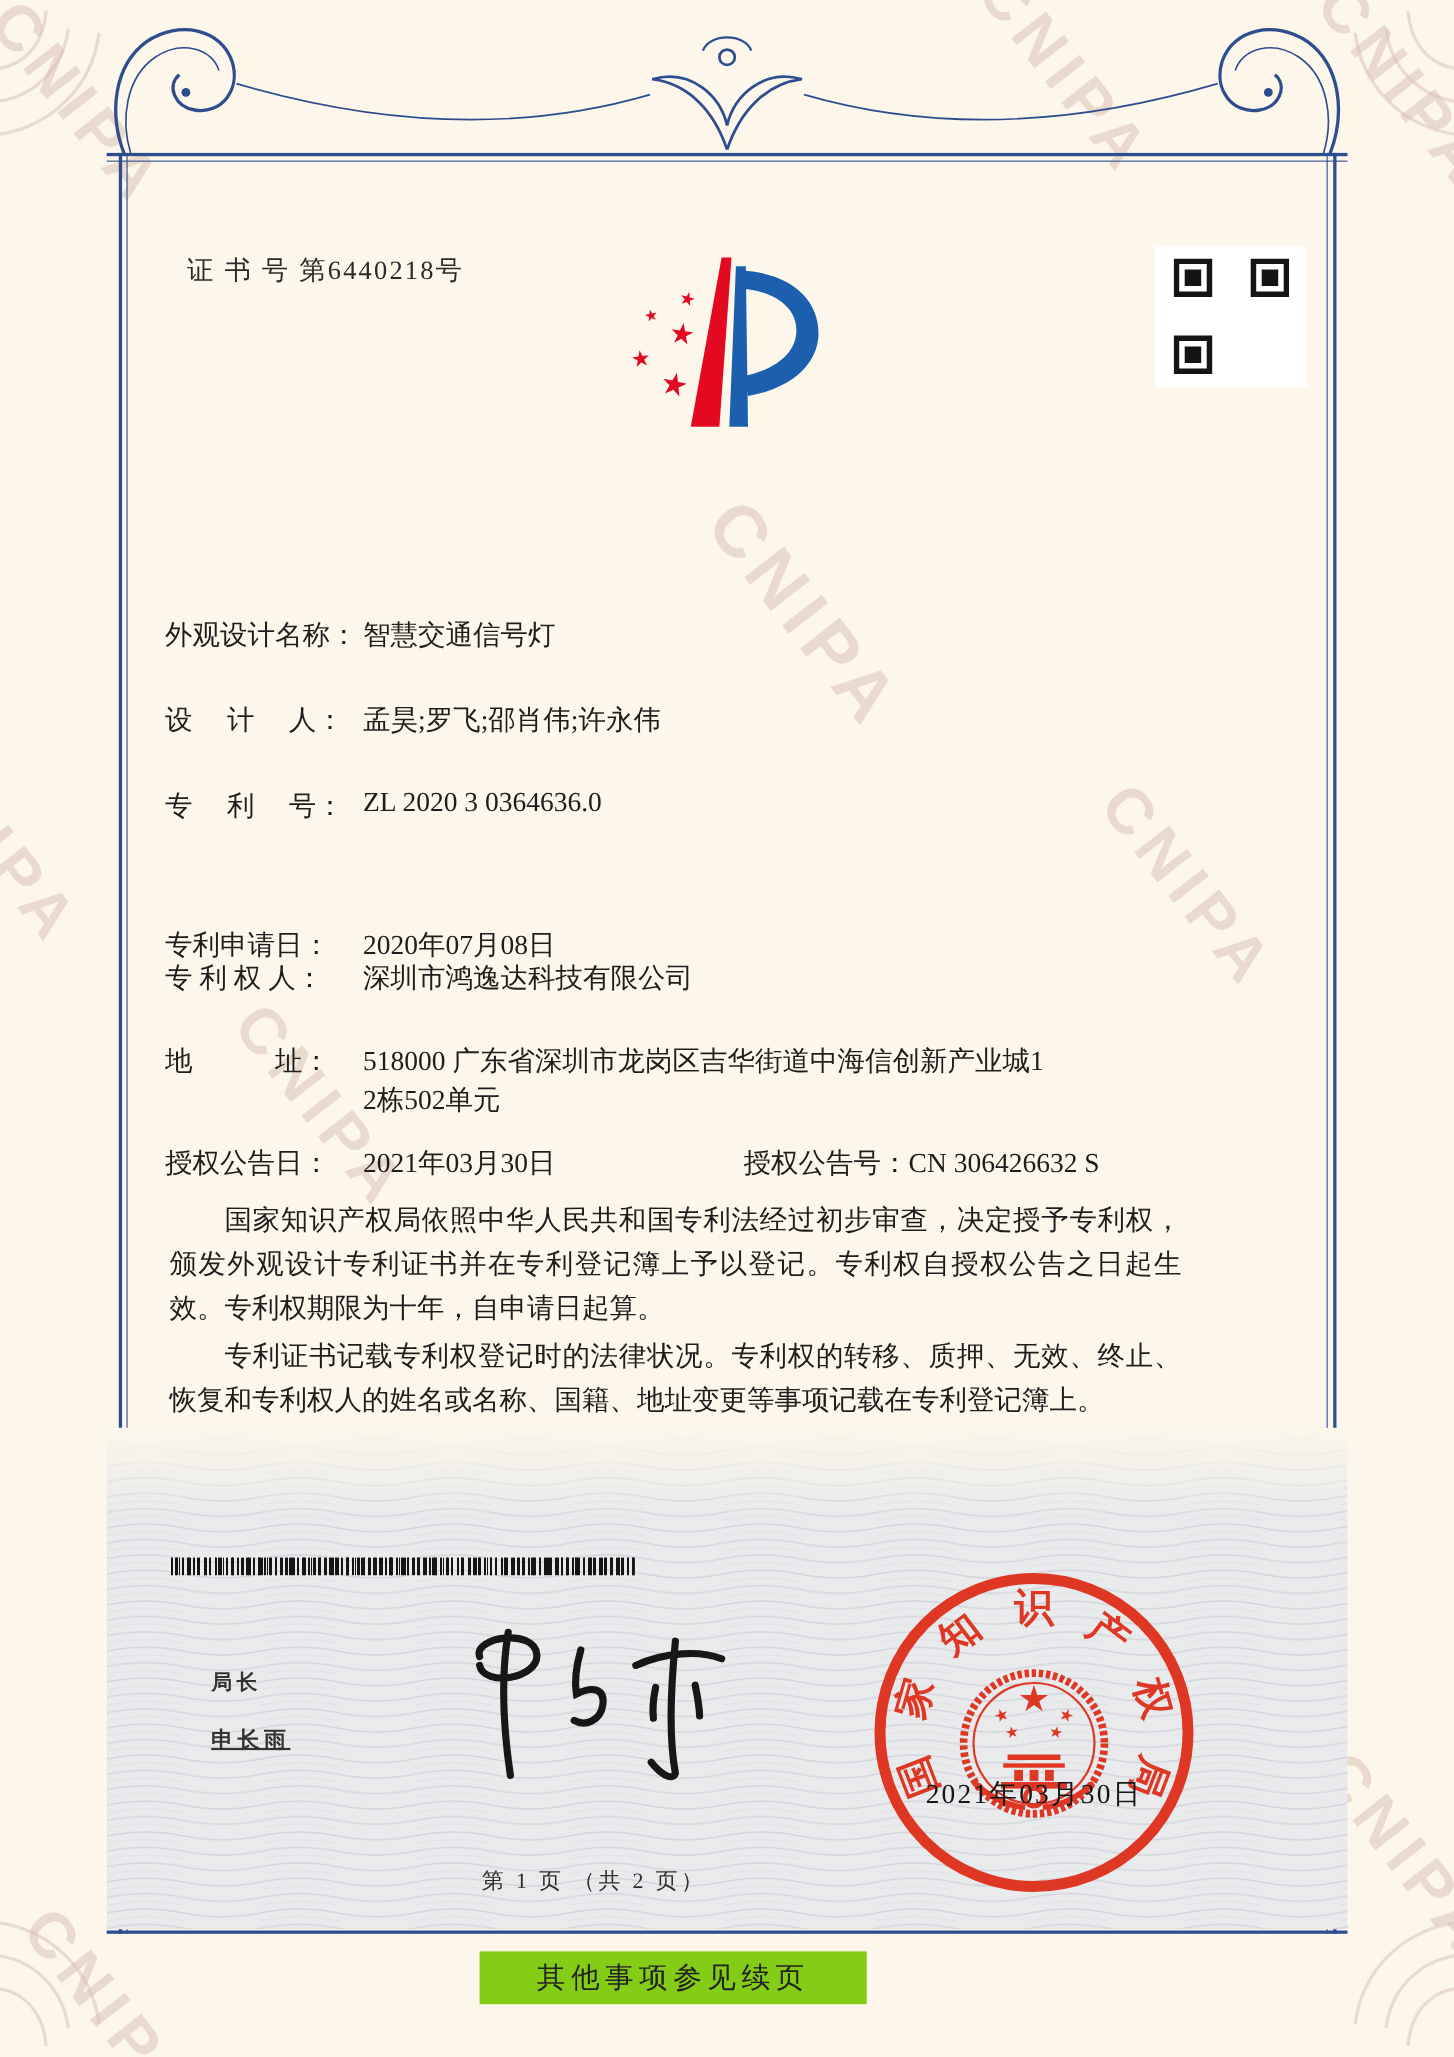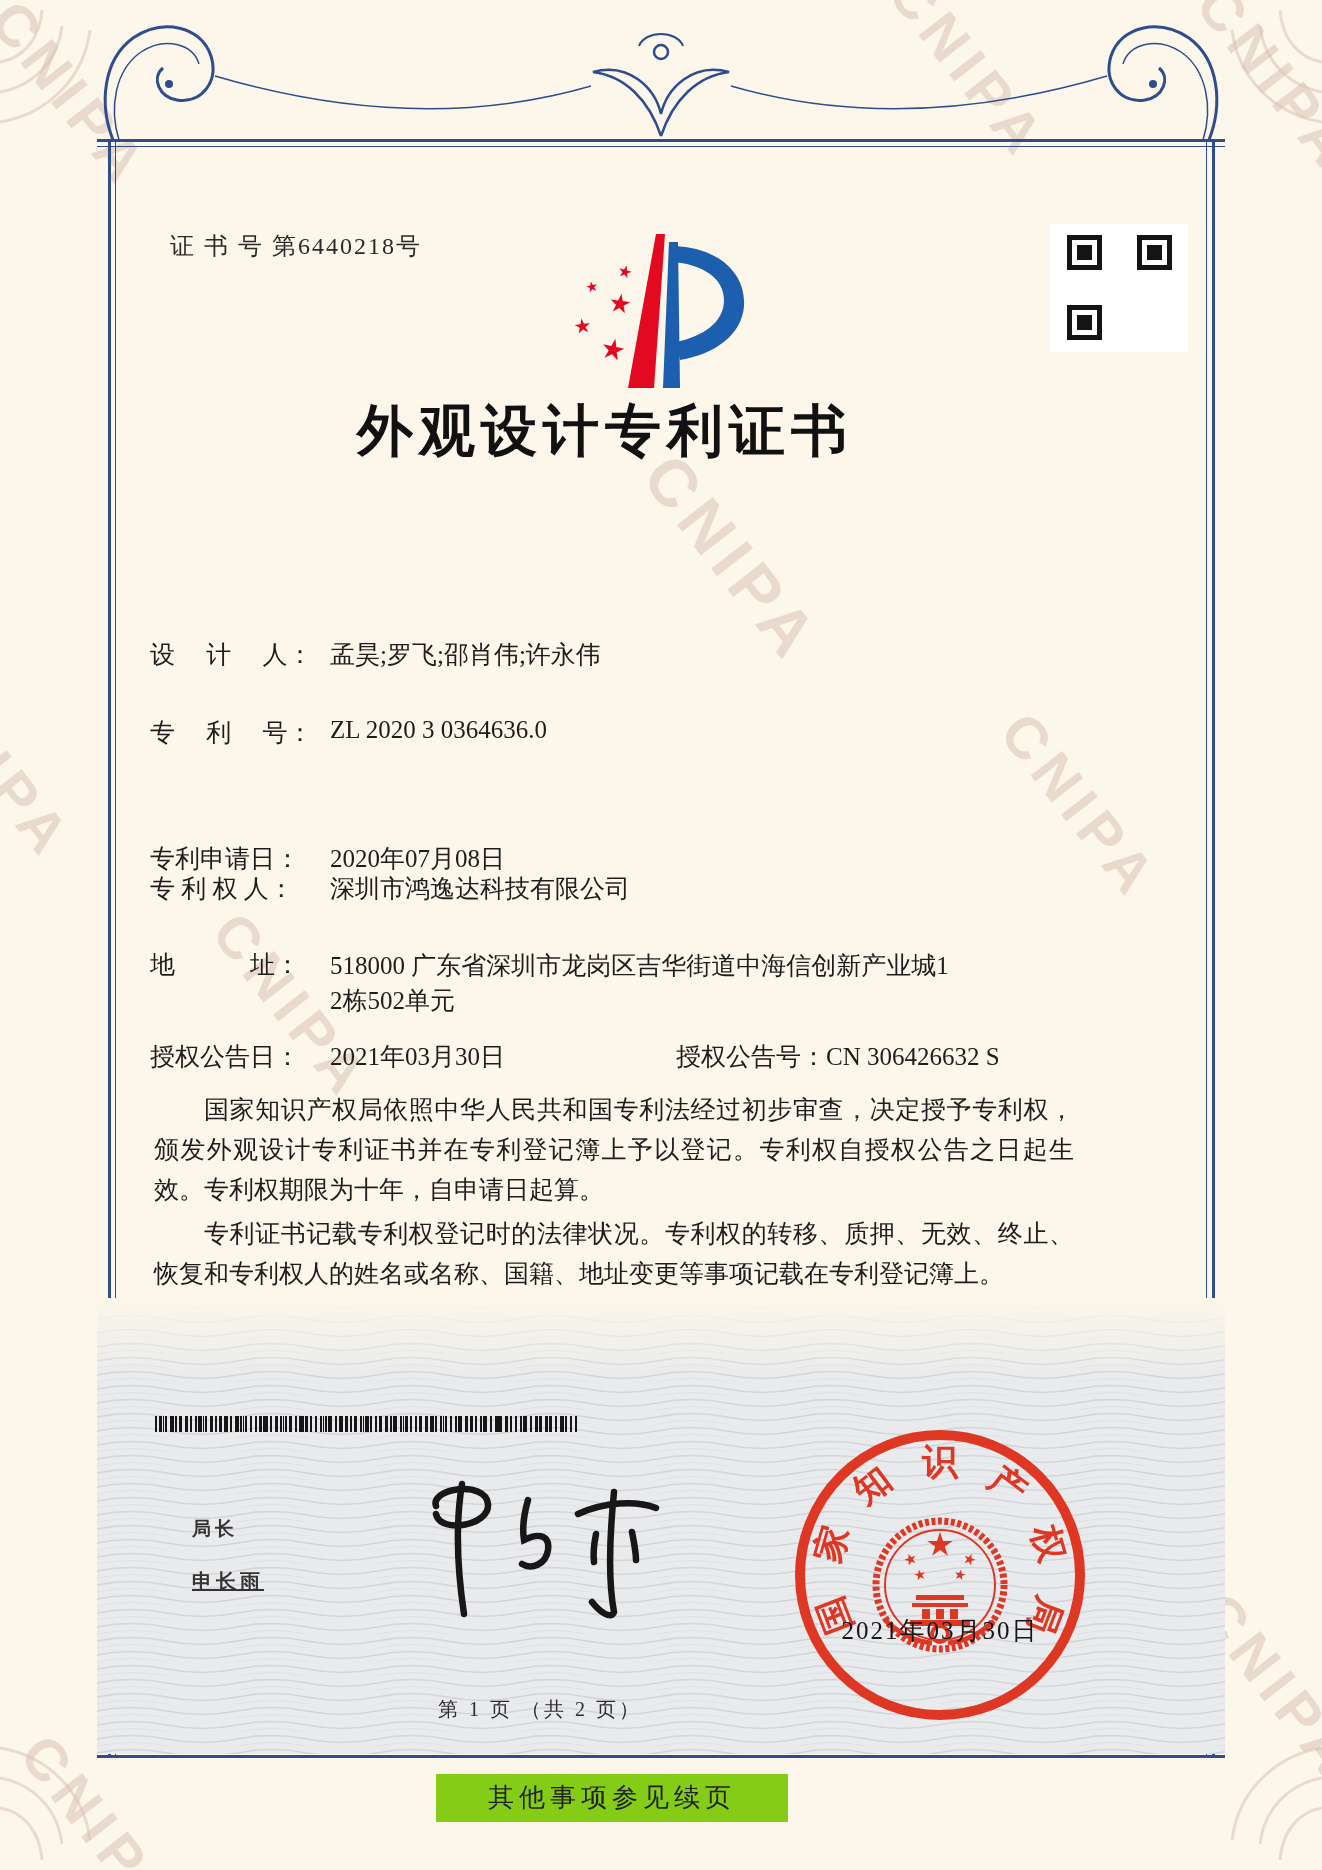--- a/index.html
+++ b/index.html
@@ -293,22 +293,24 @@
           <rect class="m" x="100" y="90"></rect>
         <rect class="m" x="40" y="100"></rect>
           <rect class="m" x="45" y="100"></rect>
           <rect class="m" x="60" y="100"></rect>
           <rect class="m" x="75" y="100"></rect>
           <rect class="m" x="90" y="100"></rect>
       </g>
     </svg>
   </div>
 
-  <div class="title">外观设计专利证书</div>
-
+
+  <div class="frow" style="top:560px;">
+    <span class="flabel">外观设计名称：</span><span class="fvalue">智慧交通信号灯</span>
+  </div>
   <div class="frow" style="top:638px;">
     <span class="flabel">设　 计　 人：</span><span class="fvalue">孟昊;罗飞;邵肖伟;许永伟</span>
   </div>
   <div class="frow" style="top:716px;">
     <span class="flabel">专　 利　 号：</span><span class="fvalue">ZL 2020 3 0364636.0</span>
   </div>
   <div class="frow" style="top:842px;">
     <span class="flabel">专利申请日：</span><span class="fvalue">2020年07月08日</span>
   </div>
   <div class="frow" style="top:872px;">

